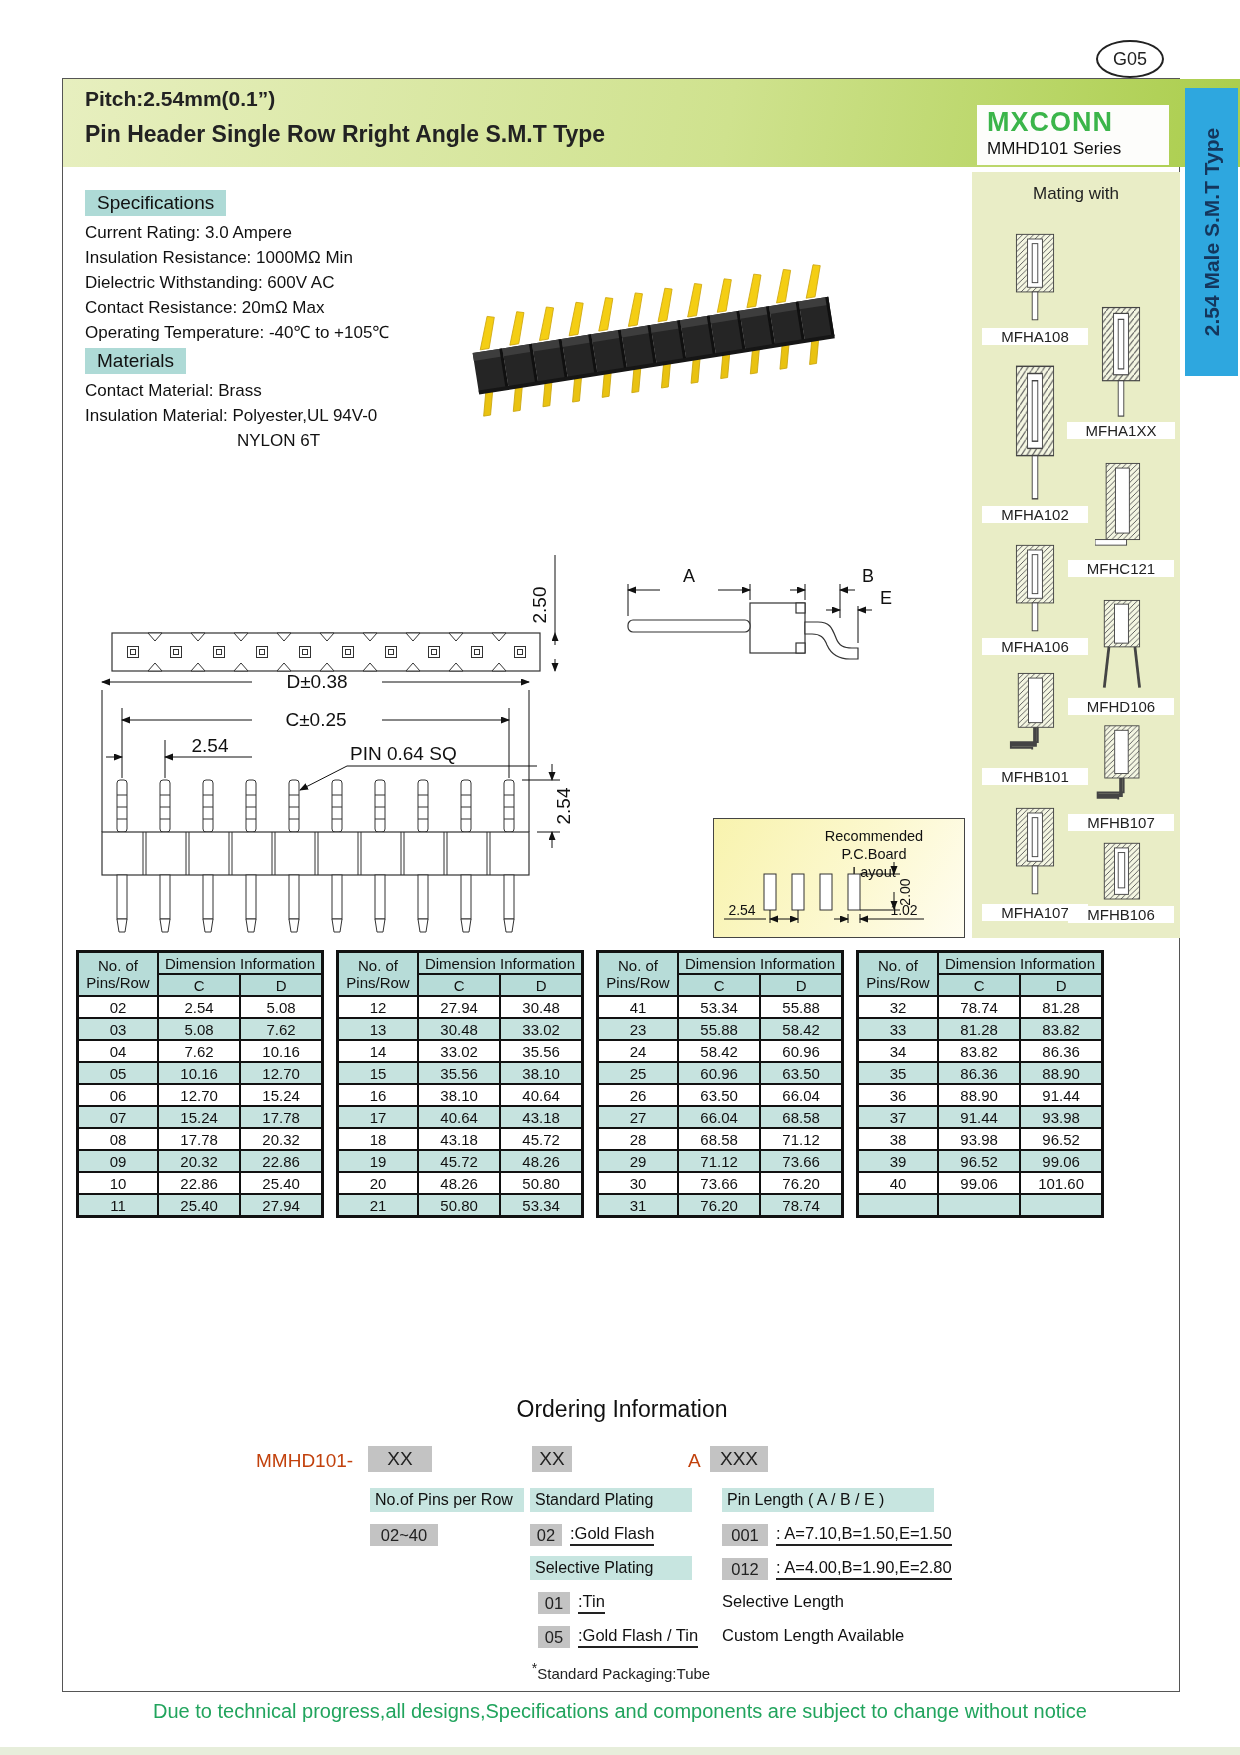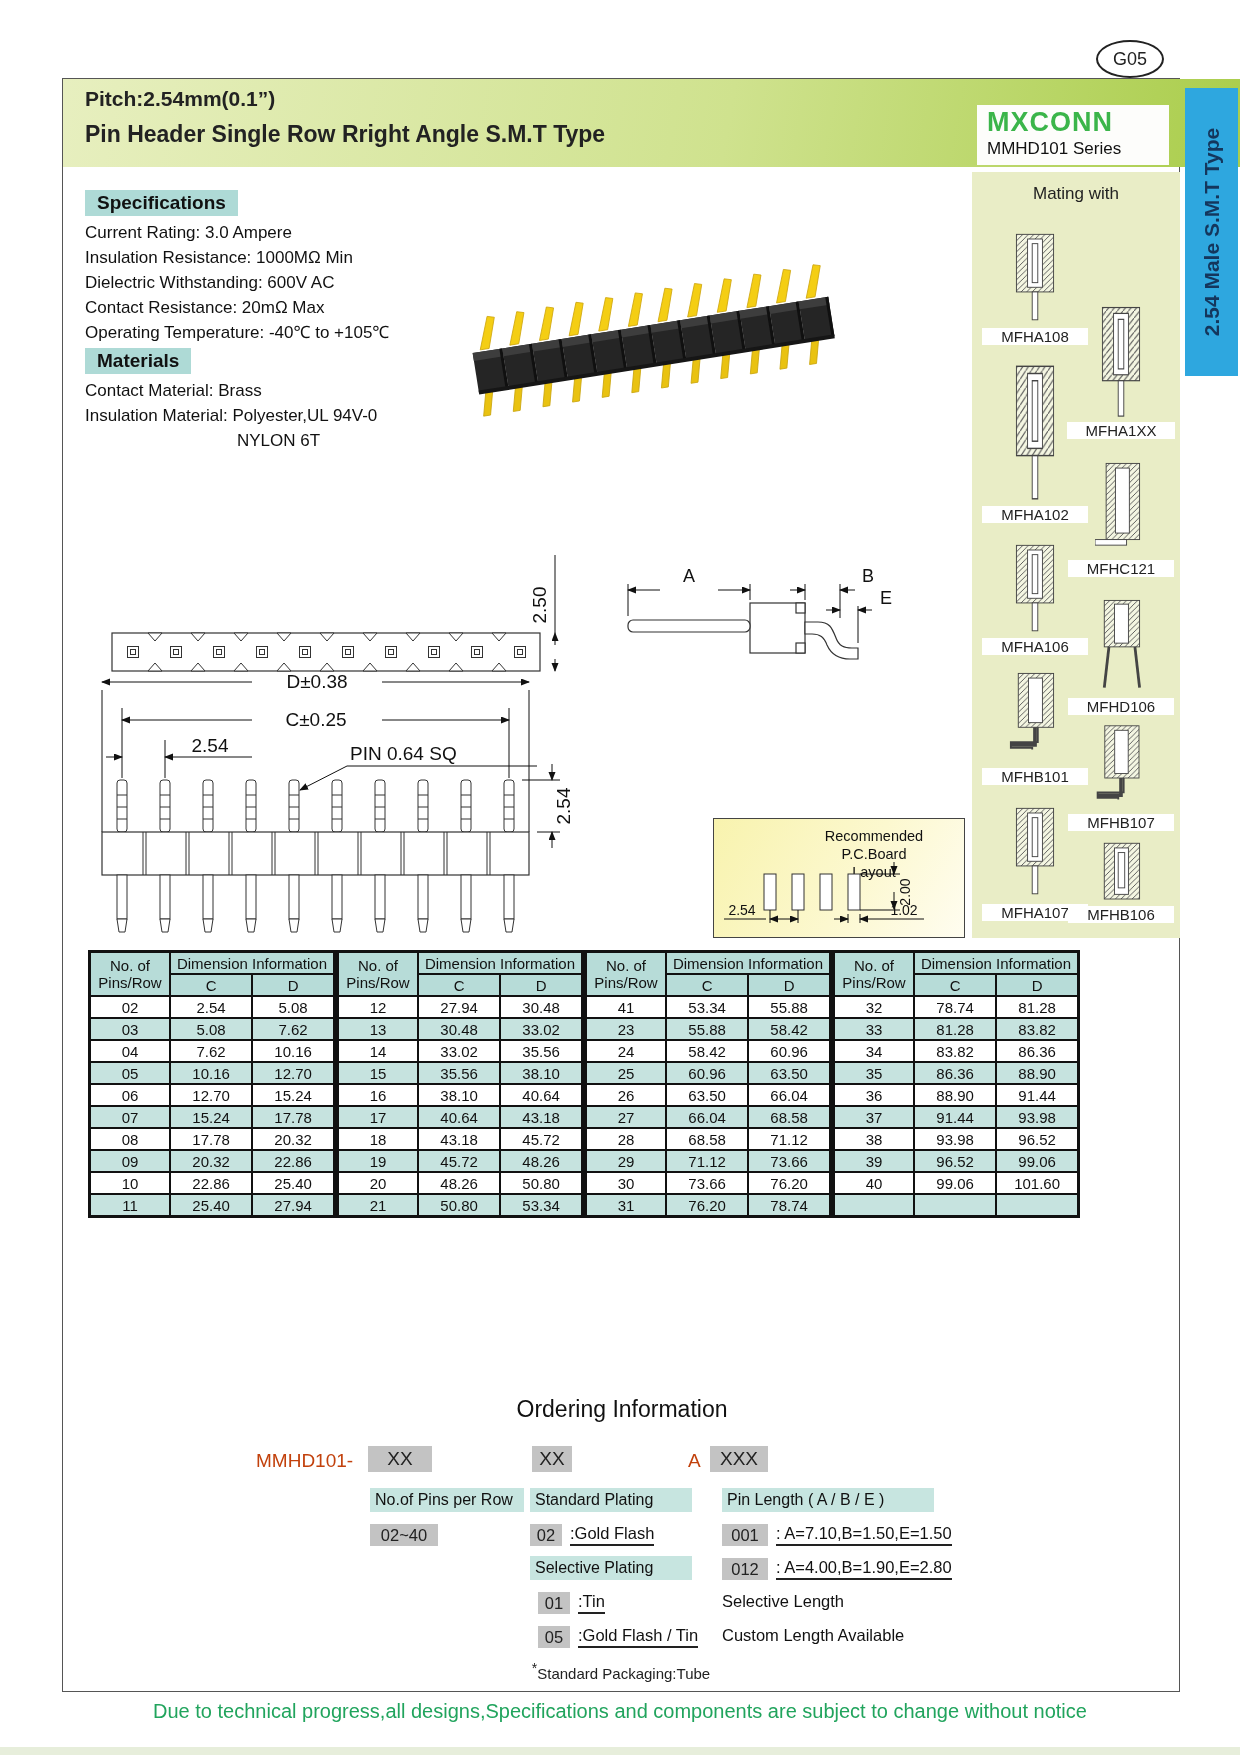--- a/index.html
+++ b/index.html
@@ -15,37 +15,37 @@
   .h-line1{left:22px;top:8px;font-size:21px;font-weight:bold;color:#222;position:absolute;}
   .h-line2{left:22px;top:42px;font-size:23px;font-weight:bold;color:#222;position:absolute;}
   .brandbox{position:absolute;left:914px;top:26px;width:182px;height:60px;background:#fdfdfb;padding-left:10px;}
   .brand{font-size:27px;font-weight:bold;color:#3bb54a;letter-spacing:1px;line-height:30px;margin-top:2px;}
   .series{font-size:17px;color:#111;line-height:24px;}
   
   .sidetab{left:1185px;top:88px;width:53px;height:288px;background:#2ea7df;}
   .sidetab span{position:absolute;left:50%;top:50%;transform:translate(-50%,-50%) rotate(-90deg);
     white-space:nowrap;font-size:21px;font-weight:bold;color:#14365c;}
   
-  .sect-head{background:#aedad6;padding:2px 12px;font-size:19px;font-weight:bold;color:#111;display:inline-block;}
+  .sect-head{background:#aedad6;padding:2px 12px;font-size:19px;font-weight:normal;color:#111;display:inline-block;}
   .spec-line{font-size:17px;line-height:25px;color:#111;}
   .indent3{padding-left:152px;}
   
   .mating{left:972px;top:172px;width:208px;height:766px;background:#e9edc6;}
   .mating-title{position:absolute;top:12px;left:0;width:100%;text-align:center;font-size:17px;color:#222;}
   .m-item{position:absolute;width:110px;display:flex;flex-direction:column;align-items:center;}
   .m-label{background:#fff;padding:0 19px;font-size:15px;color:#222;white-space:nowrap;}
   
   svg text{font-family:"Liberation Sans",sans-serif;fill:#111;}
   .dimline{stroke:#111;stroke-width:1;}
   .outline{stroke:#333;stroke-width:1.2;fill:#fff;}
   
   .pcb{left:713px;top:818px;width:252px;height:120px;border:1px solid #444;box-sizing:border-box;
        background:linear-gradient(120deg,#f8f3ae 0%,#fcf8cf 55%,#fffdf0 100%);}
   
-  .tablewrap{left:66px;top:950px;display:flex;gap:0;padding-left:22px;}
+  .tablewrap{left:54px;top:950px;display:flex;gap:12px;padding-left:22px;}
   table.dim-table{border-collapse:collapse;border:3px solid #111;width:248px;font-size:15px;table-layout:fixed;background:#fff;}
   table.dim-table th,table.dim-table td{border:2px solid #111;text-align:center;height:20px;padding:0;font-weight:normal;color:#111;}
   table.dim-table thead th{background:#b7dcd8;}
   table.dim-table tbody tr:nth-child(even){background:#c6e3df;}
   table.dim-table .cpins{width:78px;}
   
   .ord-title{left:402px;top:1396px;width:440px;text-align:center;font-size:23px;color:#111;}
   .ord-prefix{font-size:19px;color:#c2410c;}
   .chip{background:#c3c3c3;text-align:center;font-size:19px;color:#222;line-height:26px;}
   .tealhead{background:#c7e5e0;font-size:16px;color:#111;line-height:24px;padding-left:5px;box-sizing:border-box;}

